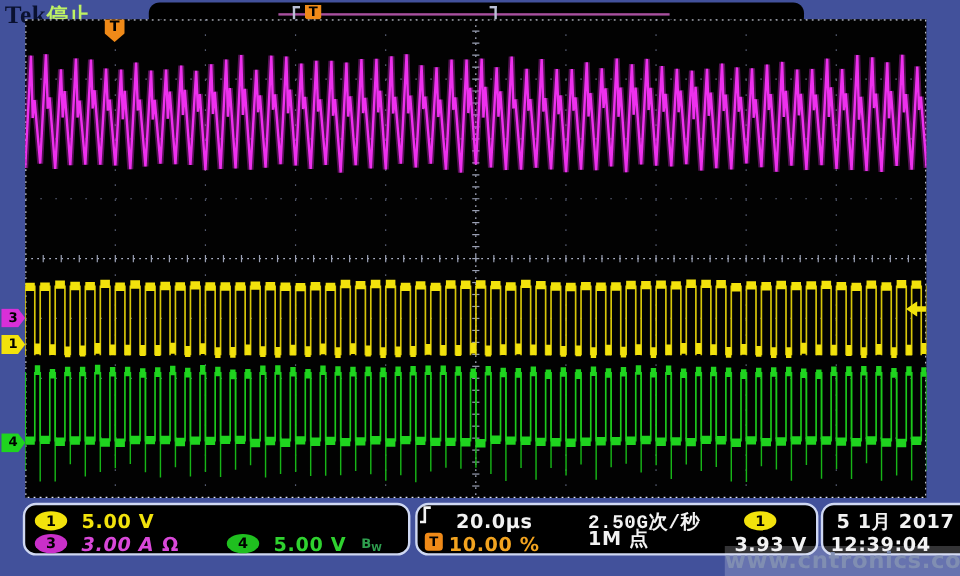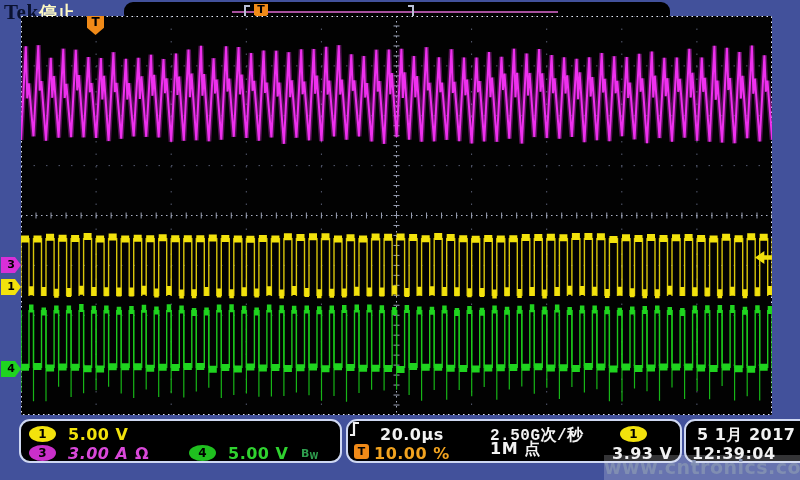--- a/index.html
+++ b/index.html
@@ -3,21 +3,21 @@
 <meta charset="utf-8">
 <style>
   * { margin:0; padding:0; box-sizing:border-box; }
   html,body { width:800px; height:480px; }
   body { background:#42519b; font-family:"DejaVu Sans", sans-serif; position:relative; overflow:hidden; }
   #screen { position:absolute; left:0; top:0; width:800px; height:480px; }
 
   
   #tek-logo { position:absolute; left:4px; top:0px; font-family:"Liberation Serif", serif;
               font-weight:bold; font-size:21px; color:#0a1130; letter-spacing:0.5px; }
-  #acq-status { position:absolute; left:39px; top:1px; font-size:18px; font-weight:bold; color:#fef9c3; }
+  #acq-status { position:absolute; left:39px; top:1px; font-size:18px; font-weight:bold; color:#bef264; }
   #preview-bar { position:absolute; left:124px; top:2px; width:546px; height:21px;
                  background:#000; border-radius:9px; }
   #preview-line { position:absolute; left:108px; top:9px; width:326px; height:2px; background:#a8509e; }
   .bracket { position:absolute; top:3px; width:6px; height:15px; }
   .bracket.lft { left:120px; border-left:2px solid #b9bfd4; border-top:2px solid #b9bfd4; border-bottom:2px solid #b9bfd4; }
   .bracket.rgt { left:284px; border-right:2px solid #b9bfd4; border-top:2px solid #b9bfd4; border-bottom:2px solid #b9bfd4; }
   .t-shield { background:#f08a18; color:#000; font-weight:bold; text-align:center;
               clip-path:polygon(0 0,100% 0,100% 62%,50% 100%,0 62%); }
   #preview-trig { position:absolute; left:130px; top:2px; width:14px; height:17px; font-size:11px; line-height:12px; }
 

